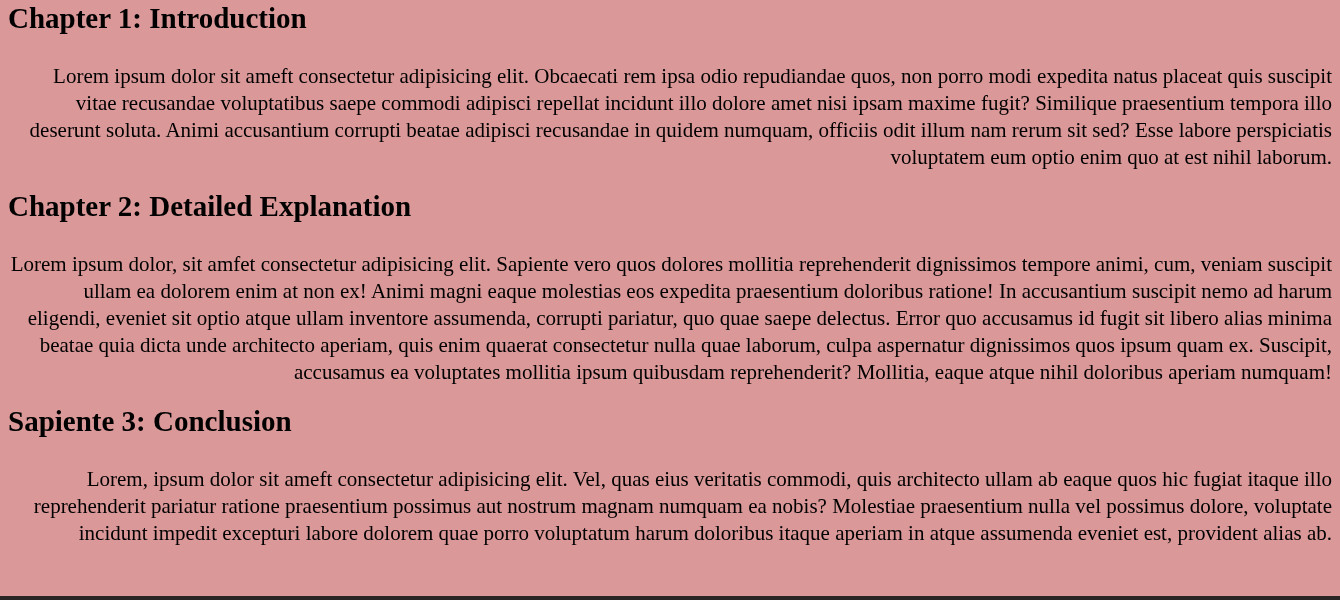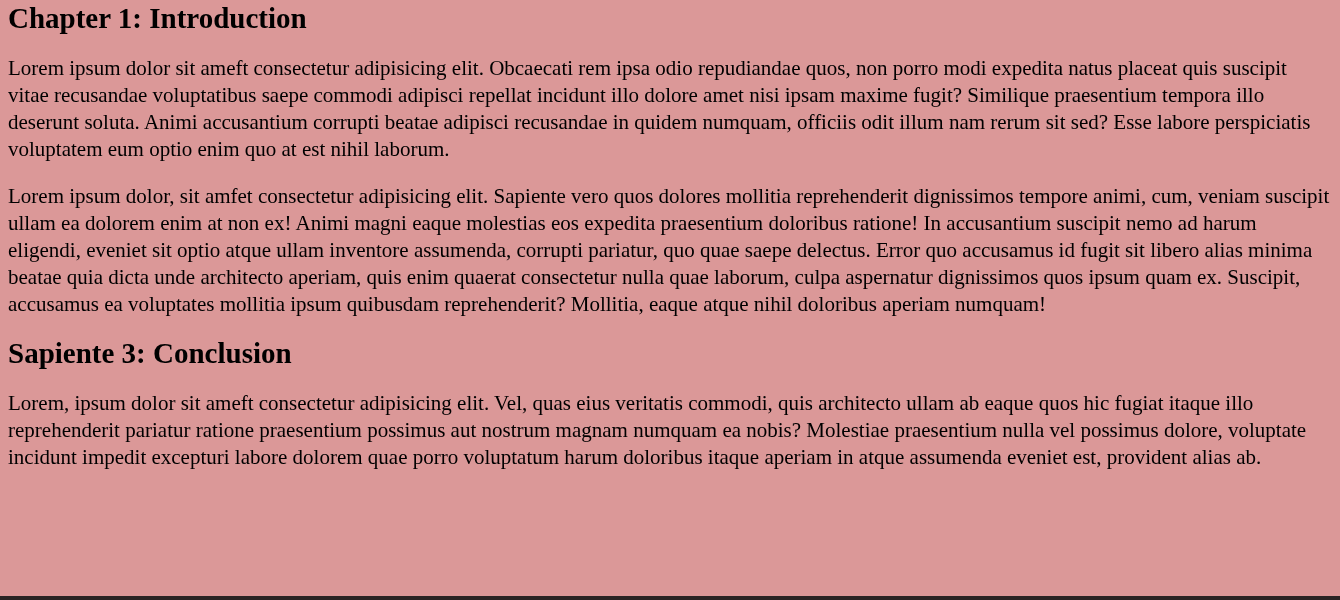--- a/index.html
+++ b/index.html
@@ -16,38 +16,40 @@
   h2 {
     font-size: 29px;
     font-weight: bold;
     margin: 0;
     line-height: 34px;
   }
   h2.first { margin-top: 0; padding-top: 1px; }
   p {
     font-size: 21px;
     line-height: 27px;
-    margin: 20px 0 18px 0;
+    margin: 28px 0 18px 0;
+    text-align: right;
   }
   .bottom-bar {
     position: absolute;
     left: 0; right: 0; bottom: 0;
     height: 4px;
     background: #2a2424;
   }
 </style>
 </head>
 <body>
 
 <div class="content">
   <section>
     <h2 class="first">Chapter 1: Introduction</h2>
     <p>Lorem ipsum dolor sit ameft consectetur adipisicing elit. Obcaecati rem ipsa odio repudiandae quos, non porro modi expedita natus placeat quis suscipit vitae recusandae voluptatibus saepe commodi adipisci repellat incidunt illo dolore amet nisi ipsam maxime fugit? Similique praesentium tempora illo deserunt soluta. Animi accusantium corrupti beatae adipisci recusandae in quidem numquam, officiis odit illum nam rerum sit sed? Esse labore perspiciatis voluptatem eum optio enim quo at est nihil laborum.</p>
   </section>
   <section>
+    <h2>Chapter 2: Detailed Explanation</h2>
     <p>Lorem ipsum dolor, sit amfet consectetur adipisicing elit. Sapiente vero quos dolores mollitia reprehenderit dignissimos tempore animi, cum, veniam suscipit ullam ea dolorem enim at non ex! Animi magni eaque molestias eos expedita praesentium doloribus ratione! In accusantium suscipit nemo ad harum eligendi, eveniet sit optio atque ullam inventore assumenda, corrupti pariatur, quo quae saepe delectus. Error quo accusamus id fugit sit libero alias minima beatae quia dicta unde architecto aperiam, quis enim quaerat consectetur nulla quae laborum, culpa aspernatur dignissimos quos ipsum quam ex. Suscipit, accusamus ea voluptates mollitia ipsum quibusdam reprehenderit? Mollitia, eaque atque nihil doloribus aperiam numquam!</p>
   </section>
   <section>
     <h2>Sapiente 3: Conclusion</h2>
     <p>Lorem, ipsum dolor sit ameft consectetur adipisicing elit. Vel, quas eius veritatis commodi, quis architecto ullam ab eaque quos hic fugiat itaque illo reprehenderit pariatur ratione praesentium possimus aut nostrum magnam numquam ea nobis? Molestiae praesentium nulla vel possimus dolore, voluptate incidunt impedit excepturi labore dolorem quae porro voluptatum harum doloribus itaque aperiam in atque assumenda eveniet est, provident alias ab.</p>
   </section>
 </div>
 
 <div class="bottom-bar"></div>
 

